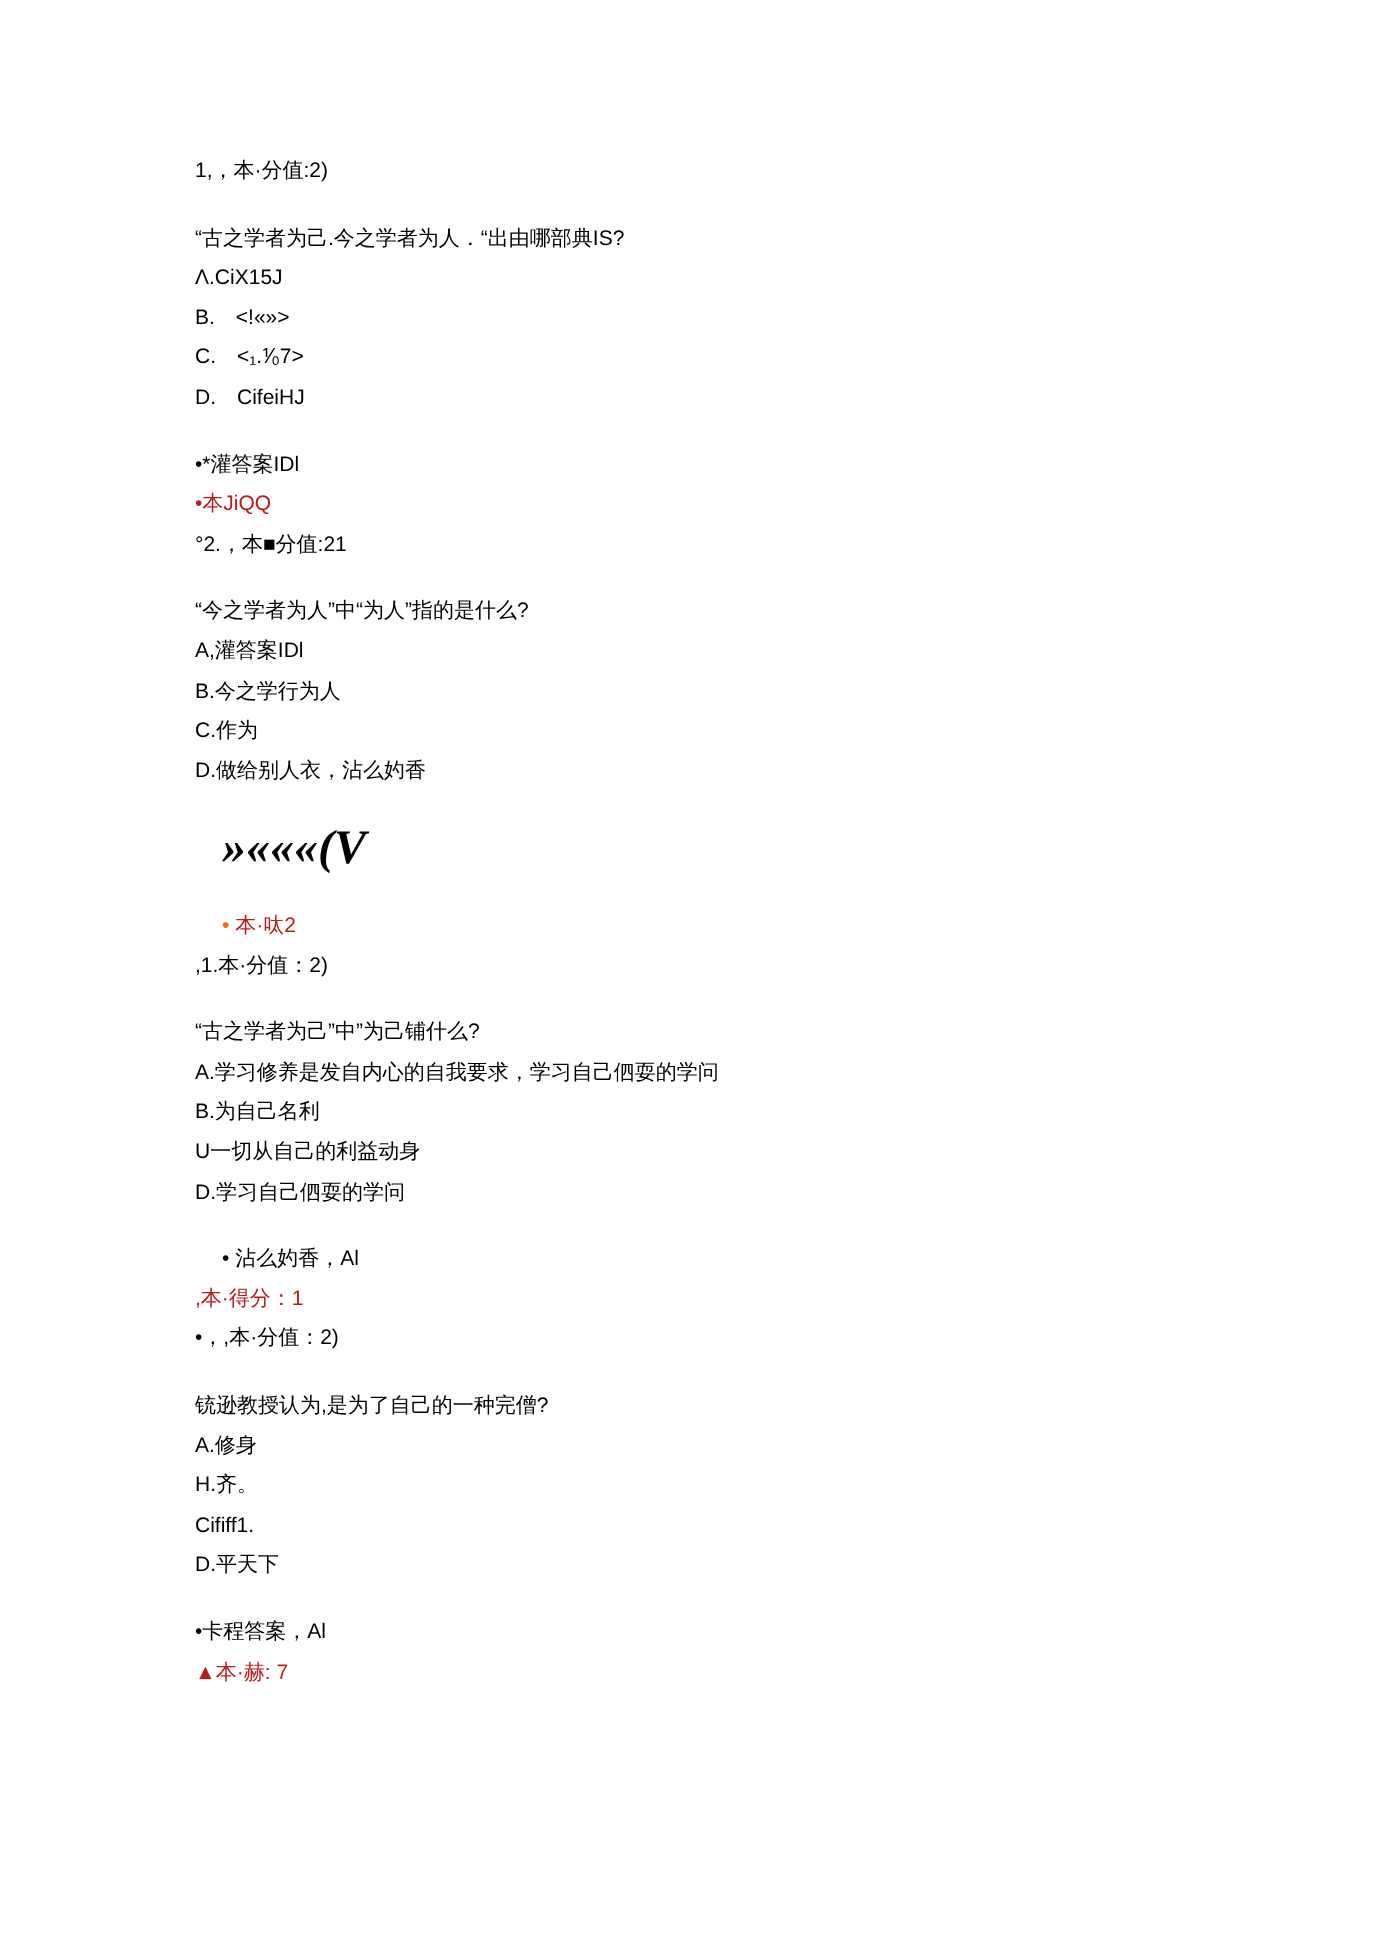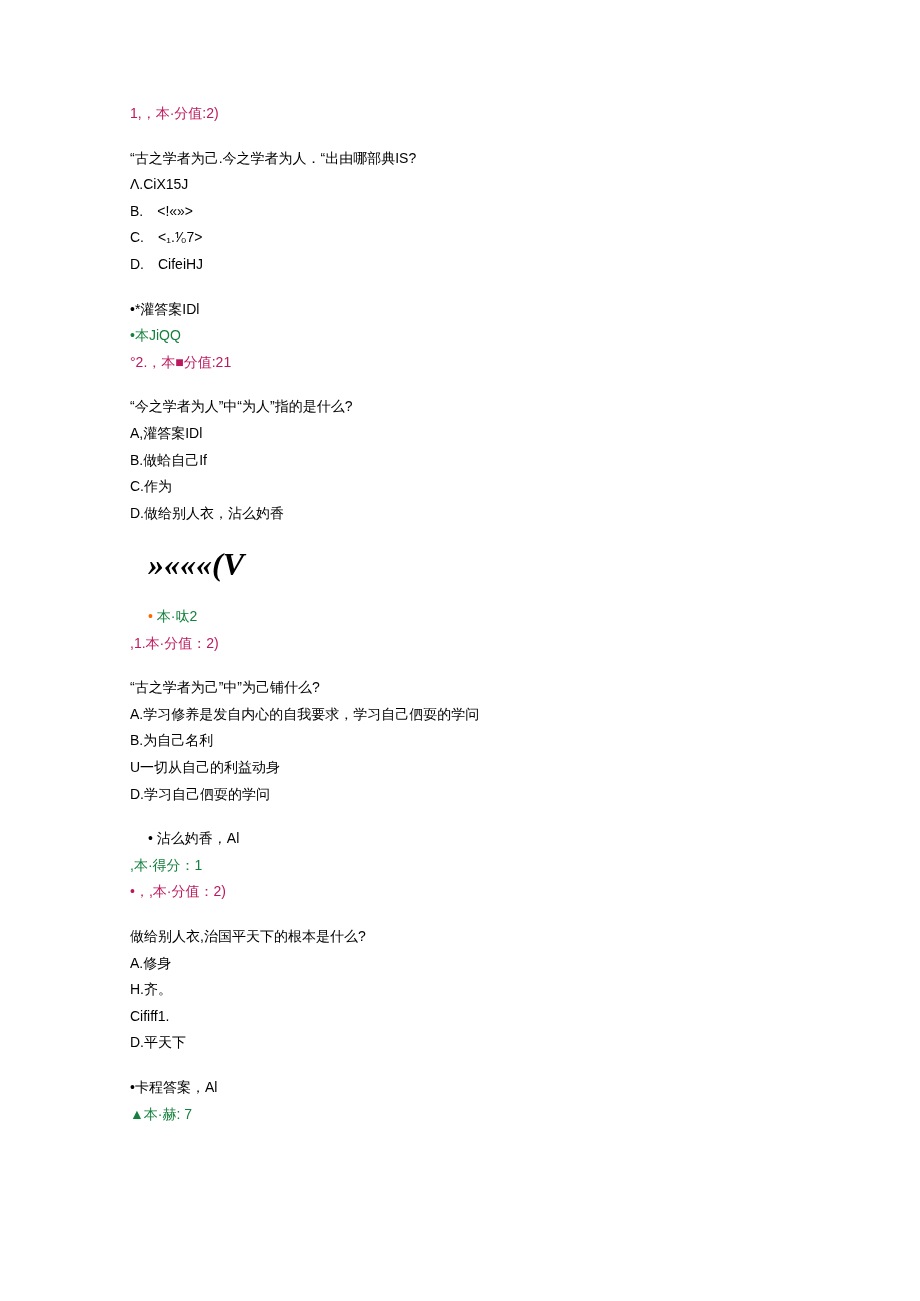--- a/index.html
+++ b/index.html
@@ -6,22 +6,22 @@
     font-family: "Microsoft YaHei", "SimSun", sans-serif;
     font-size: 14px;
     line-height: 1.9;
     color: #000;
     background: #fff;
     margin: 0;
     padding: 100px 130px 80px 130px;
     width: 920px;
     box-sizing: border-box;
   }
-  .blue { color: #be185d; }
-  .orange { color: #15803d; }
+  .blue { color: #000000; }
+  .orange { color: #b91c1c; }
   .bold { font-weight: normal; }
   .spacer { height: 18px; }
   .big-italic {
     font-family: "Times New Roman", serif;
     font-style: italic;
     font-size: 32px;
     font-weight: bold;
     margin: 8px 0 8px 18px;
   }
   .bullet-line::before {
@@ -41,39 +41,39 @@
 <div class="bold">C.　&lt;₁.⅟₀7&gt;</div>
 <div class="bold">D.　CifeiHJ</div>
 <div class="spacer"></div>
 <div class="bold">•*灌答案IDl</div>
 <div class="orange bold">•本JiQQ</div>
 
 <div class="blue bold">°2.，本■分值:21</div>
 <div class="spacer"></div>
 <div>“今之学者为人”中“为人”指的是什么?</div>
 <div class="bold">A,灌答案IDl</div>
-<div>B.做蛤自己If</div>
+<div>B.今之学行为人</div>
 <div>C.作为</div>
 <div>D.做给别人衣，沾么妁香</div>
 <div class="big-italic">»«««(V</div>
 <div class="bullet-line orange indent bold"><span>本·呔2</span></div>
 
 <div class="blue">,1.本·分值：2)</div>
 <div class="spacer"></div>
 <div>“古之学者为己”中”为己铺什么?</div>
 <div>A.学习修养是发自内心的自我要求，学习自己伵耍的学问</div>
 <div>B.为自己名利</div>
 <div>U一切从自己的利益动身</div>
 <div>D.学习自己伵耍的学问</div>
 <div class="spacer"></div>
 <div class="bullet-line indent"><span>沾么妁香，Al</span></div>
 <div class="orange">,本·得分：1</div>
 
 <div class="blue">•，,本·分值：2)</div>
 <div class="spacer"></div>
-<div>做给别人衣,治国平天下的根本是什么?</div>
+<div>铳逊教授认为,是为了自己的一种完僧?</div>
 <div>A.修身</div>
 <div>H.齐。</div>
 <div class="bold">Cififf1.</div>
 <div>D.平天下</div>
 <div class="spacer"></div>
 <div>•卡程答案，Al</div>
 <div class="orange bold">▲本·赫:  7</div>
 
 </body></html>

